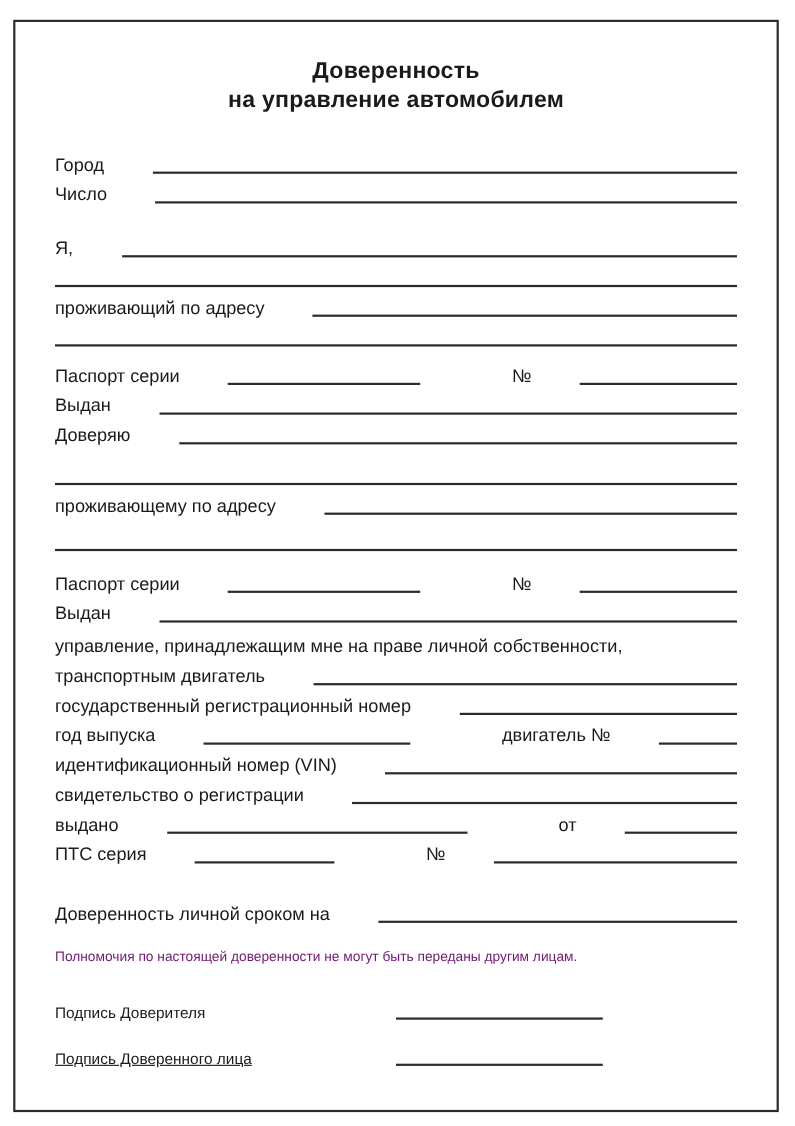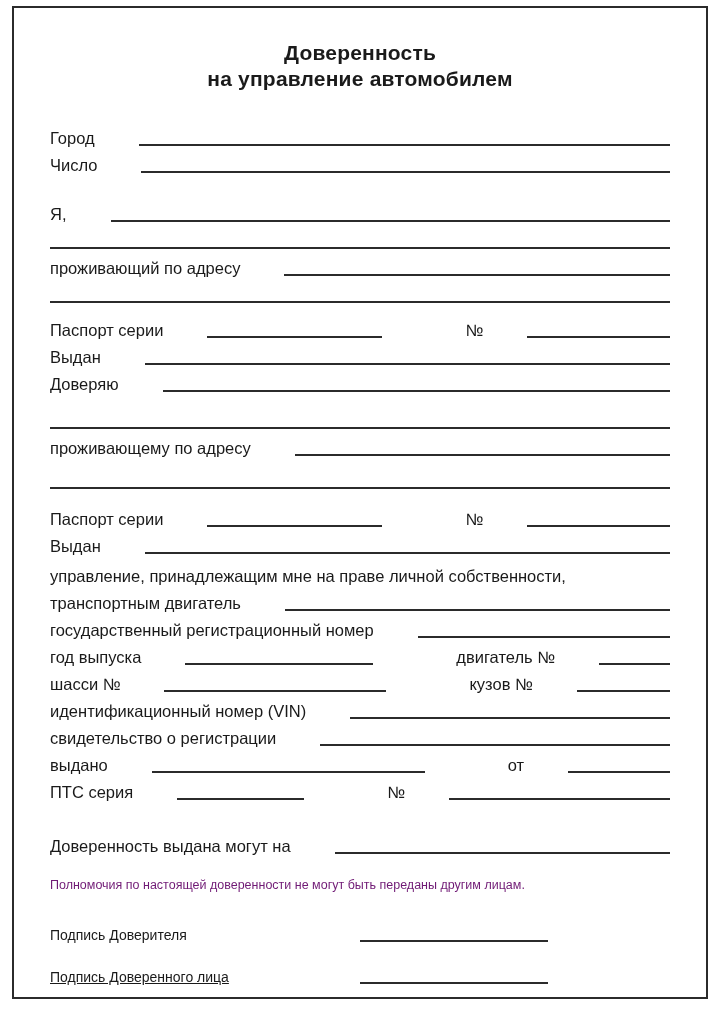--- a/index.html
+++ b/index.html
@@ -12,21 +12,21 @@
     height: 1024px;
     font-family: "Liberation Sans", "DejaVu Sans", sans-serif;
     color: #1a1a1a;
     position: relative;
     overflow: hidden;
   }
 
   .page {
     position: absolute;
     left: 12px;
-    top: 6px;
+    top: 18px;
     width: 696px;
     height: 993px;
     border: 2px solid #2b2b2b;
     background: #ffffff;
     box-sizing: border-box;
   }
 
   .page-inner {
     position: absolute;
     left: 0; top: 0; right: 0; bottom: 0;
@@ -237,27 +237,20 @@
       </div>
 
       <div class="row">
         <span class="lbl">год выпуска</span>
         <span class="rule lead w-year"></span>
         <span class="gap"></span>
         <span class="sep">двигатель №</span>
         <span class="rule lead"></span>
       </div>
 
-      <div class="row">
-        <span class="lbl">шасси №</span>
-        <span class="rule lead" style="flex:0 0 222px"></span>
-        <span class="gap"></span>
-        <span class="sep">кузов №</span>
-        <span class="rule lead"></span>
-      </div>
 
       <div class="row">
         <span class="lbl">идентификационный номер (VIN)</span>
         <span class="rule lead"></span>
       </div>
 
       <div class="row">
         <span class="lbl">свидетельство о регистрации</span>
         <span class="rule lead"></span>
       </div>
@@ -275,21 +268,21 @@
         <span class="rule lead" style="flex:0 0 127px"></span>
         <span class="gap"></span>
         <span class="sep">№</span>
         <span class="rule lead"></span>
       </div>
 
     </div>
 
     <div class="blk-srok">
       <div class="row">
-        <span class="lbl">Доверенность выдана могут на</span>
+        <span class="lbl">Доверенность личной сроком на</span>
         <span class="rule lead"></span>
       </div>
     </div>
 
     <div class="notice">Полномочия по настоящей доверенности не могут быть переданы другим лицам.</div>
 
     <div class="blk-sign1">
       <div class="sign-row">
         <span class="sg-lbl">Подпись Доверителя</span>
         <span class="sg-rule"></span>

